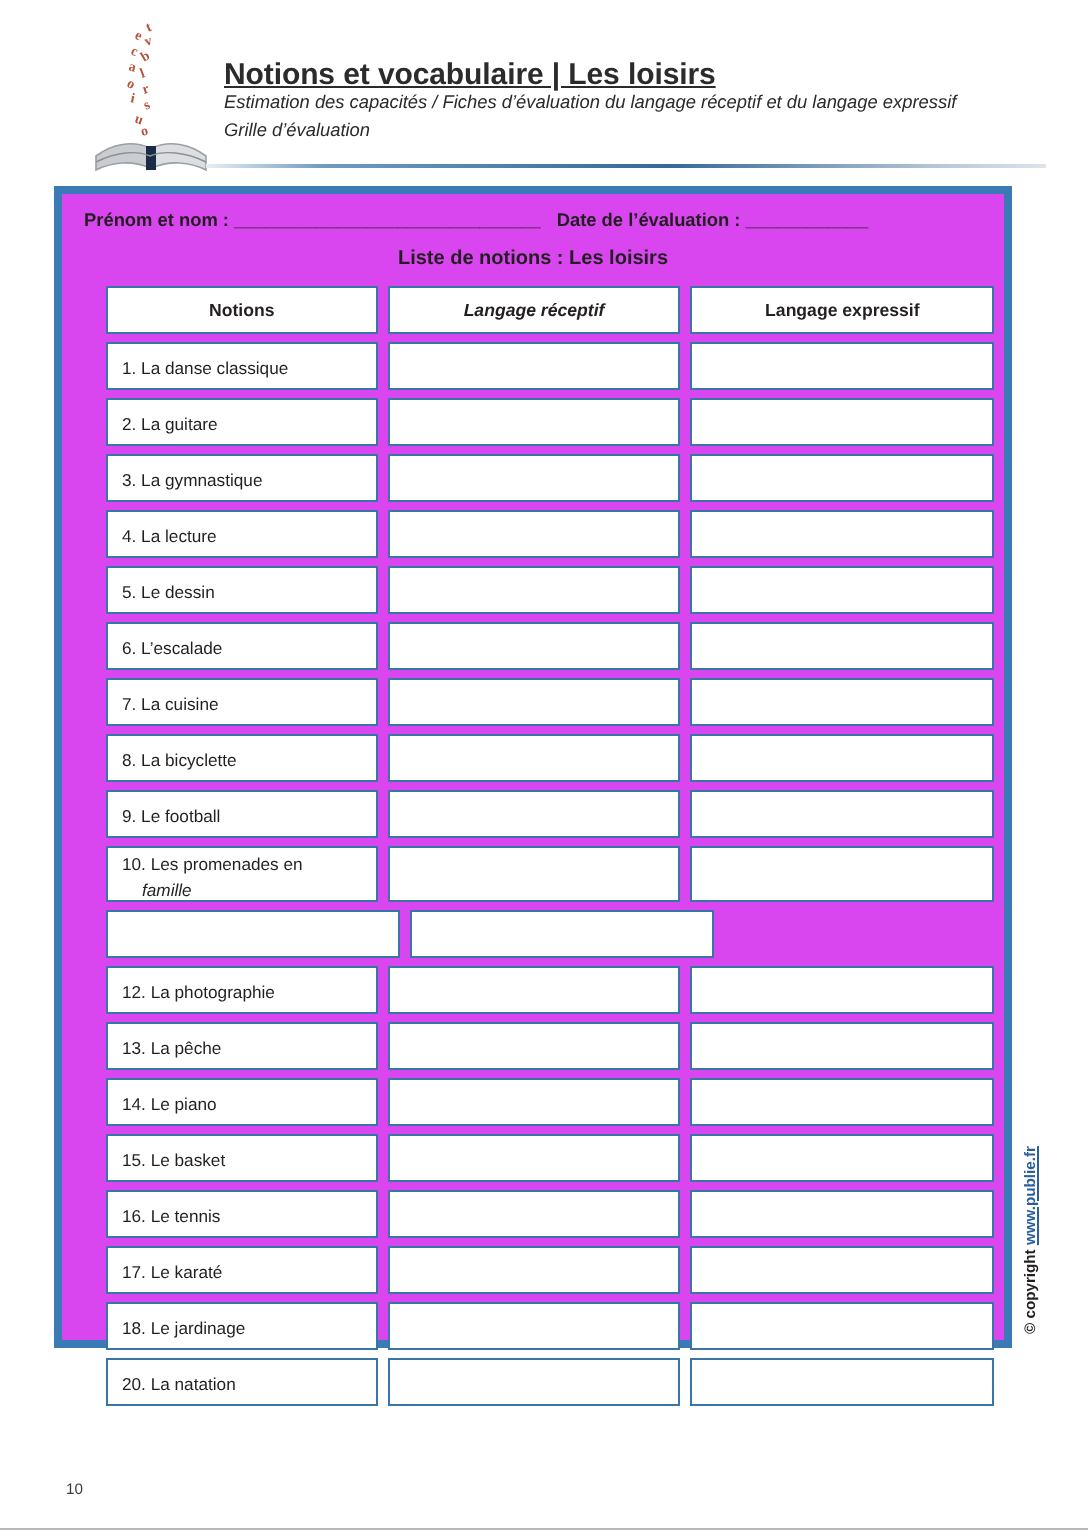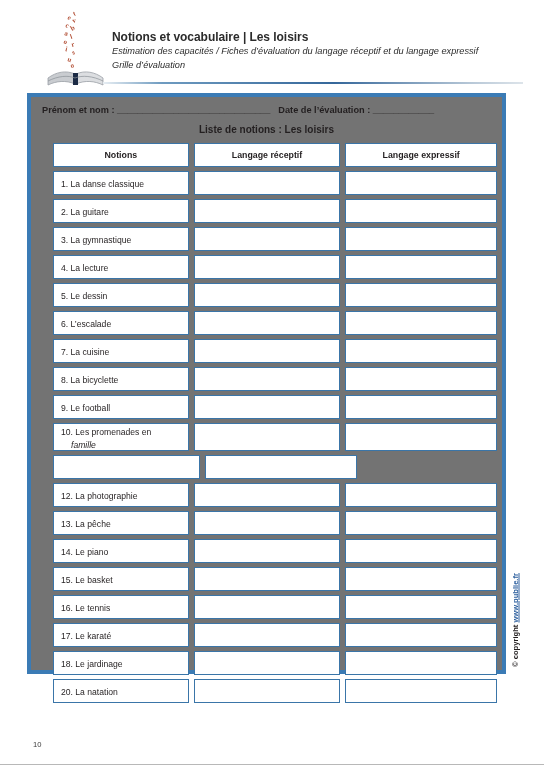--- a/index.html
+++ b/index.html
@@ -48,25 +48,26 @@
   }
   .logo svg { display: block; }
 
   .header-text {
     position: absolute;
     left: 112px;
     top: 31px;
     width: 420px;
   }
   .h-title {
-    font-size: 12px;
+    font-size: 15px;
     font-weight: bold;
     letter-spacing: -0.05px;
     line-height: 13px;
     color: #2b2b2b;
+    text-decoration: underline;
   }
   .h-sub1 {
     font-size: 9.2px;
     font-style: italic;
     line-height: 14px;
     color: #2b2b2b;
     white-space: nowrap;
   }
   .h-sub2 {
     font-size: 9.2px;
@@ -85,21 +86,21 @@
 
   
   .frame {
     position: absolute;
     left: 27px;
     top: 93px;
     width: 479px;
     height: 581px;
     border: 4px solid #3b7bb5;
     box-sizing: border-box;
-    background: #737373;
+    background: #d946ef;
   }
 
   .name-row {
     position: absolute;
     left: 11px;
     top: 8px;
     width: 452px;
     font-size: 9.2px;
     font-weight: bold;
     white-space: nowrap;
@@ -129,21 +130,21 @@
     display: flex;
     gap: 5px;
     margin-bottom: 4px;
   }
   .cell {
     border: 1.3px solid #3a75a8;
     box-sizing: border-box;
     background: #ffffff;
   }
   .c1 { width: 136px; }
-  .c2 { width: 147px; }
+  .c2 { width: 147px; font-style: italic; }
   .c3 { width: 152px; }
 
   .hrow .cell {
     height: 24px;
     display: flex;
     align-items: center;
     justify-content: center;
   }
   .hcell-label {
     font-size: 8.8px;

